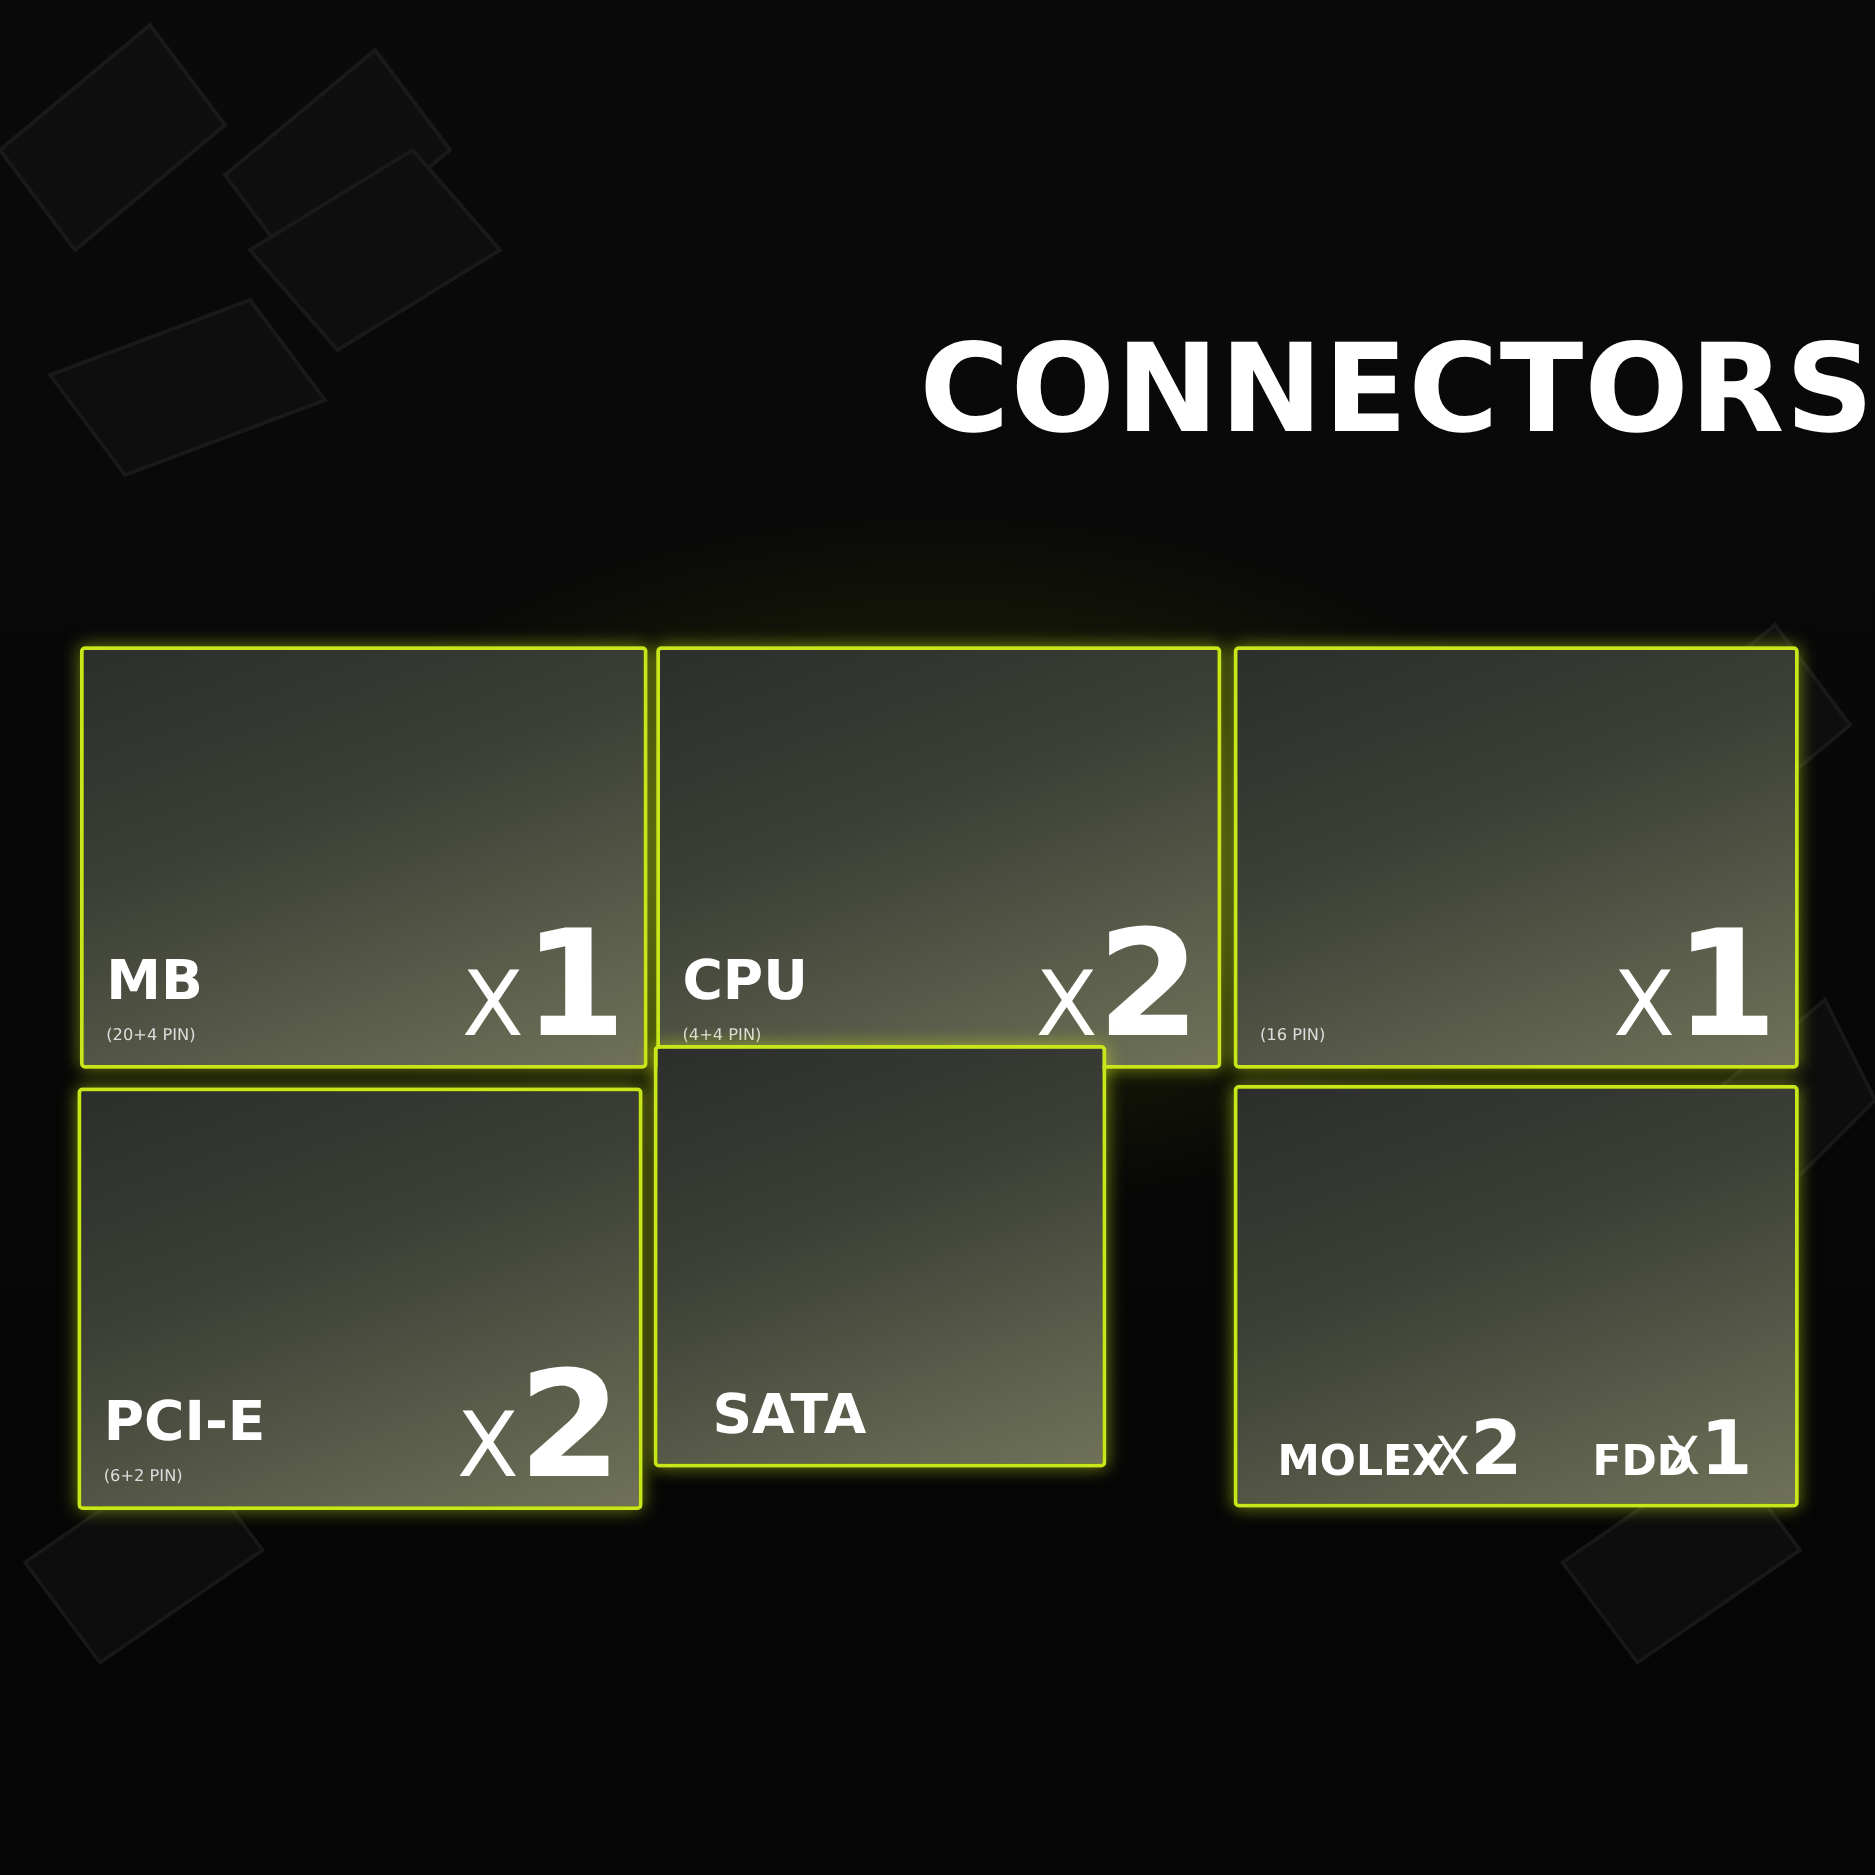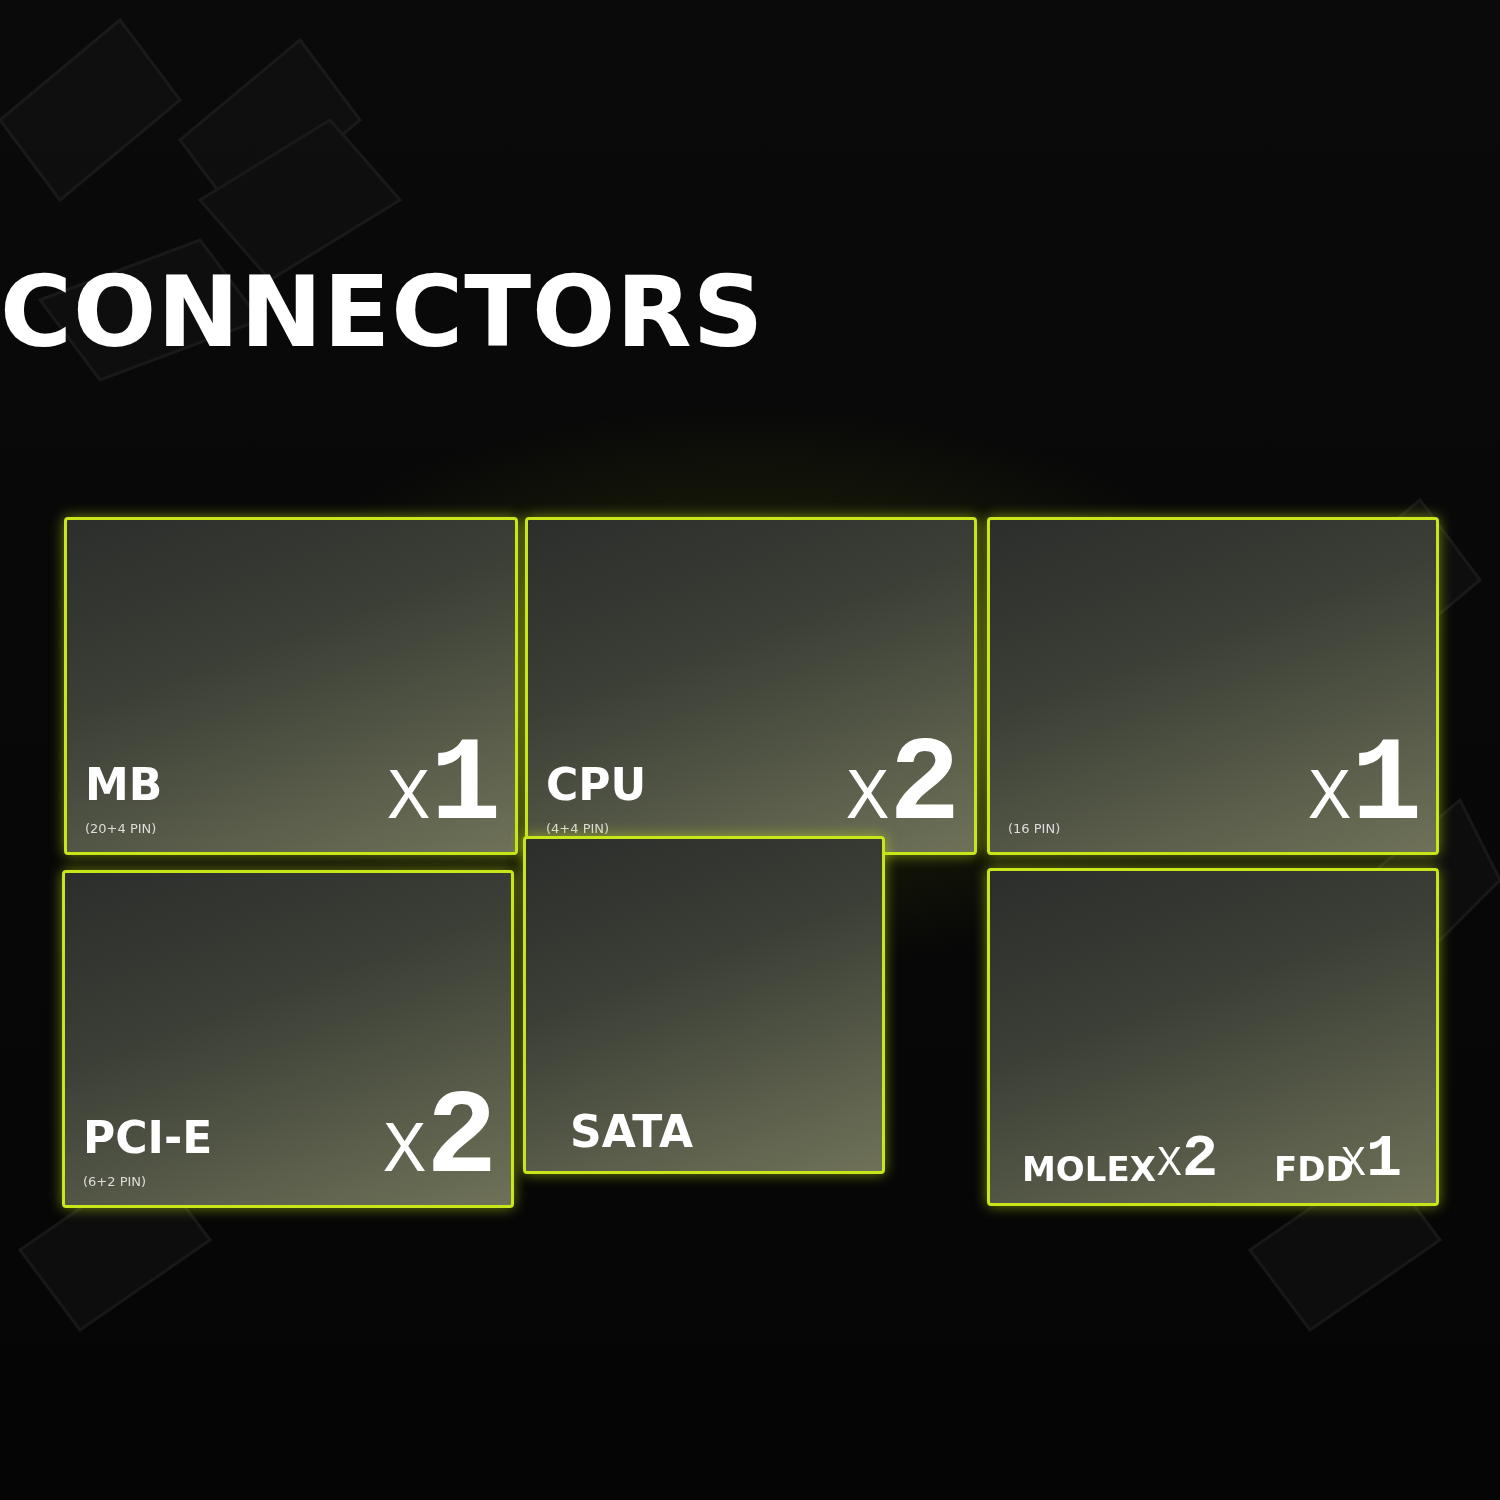--- a/index.html
+++ b/index.html
@@ -3,28 +3,28 @@
 <meta charset="utf-8">
 <style>
   html,body{margin:0;padding:0;}
   body{width:1500px;height:1500px;background:#050505;overflow:hidden;position:relative;
     font-family:"DejaVu Sans","Liberation Sans",sans-serif;}
   .bg{position:absolute;inset:0;
     background:
       radial-gradient(ellipse 700px 380px at 750px 690px, rgba(150,170,40,0.55), rgba(60,70,10,0.25) 45%, rgba(0,0,0,0) 75%),
       linear-gradient(180deg,#0a0a0a,#050505);}
   .pattern{position:absolute;inset:0;opacity:0.5;}
-  .title{position:absolute;top:255px;left:0;width:1500px;text-align:left;color:#fff;
+  .title{position:absolute;top:255px;left:0;width:1500px;text-align:right;color:#fff;
     font-weight:bold;font-size:98px;letter-spacing:1px;font-family:"DejaVu Sans",sans-serif;}
   .card{position:absolute;border:3px solid #c8e619;border-radius:4px;box-sizing:border-box;overflow:hidden;
     background:linear-gradient(160deg,#2b2e2b 0%,#3b3f36 40%,#6f7258 100%);
     box-shadow:0 0 14px rgba(200,230,25,0.55);}
   .label{position:absolute;color:#fff;font-weight:bold;font-size:44px;left:18px;bottom:42px;margin-top:32px;}
   .sub{position:absolute;color:#ddd;font-size:13px;left:18px;bottom:16px;}
-  .qty{position:absolute;right:14px;bottom:6px;color:#fff;line-height:1;font-family:Liberation Mono, monospace;}
+  .qty{position:absolute;right:14px;bottom:6px;color:#fff;line-height:1;}
   .qty .x{font-size:72px;font-weight:normal;}
   .qty .n{font-size:118px;font-weight:bold;}
 </style>
 </head>
 <body>
 
 <div class="bg"></div>
 <svg class="pattern" width="1500" height="1500">
   <g stroke="#2a2a2a" stroke-width="3" fill="#141414">
     <polygon points="0,120 120,20 180,100 60,200"></polygon>

